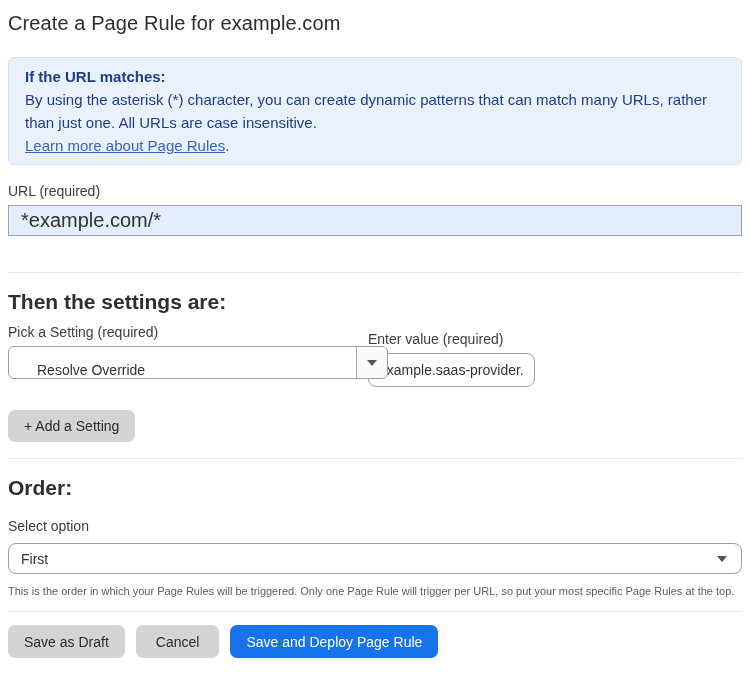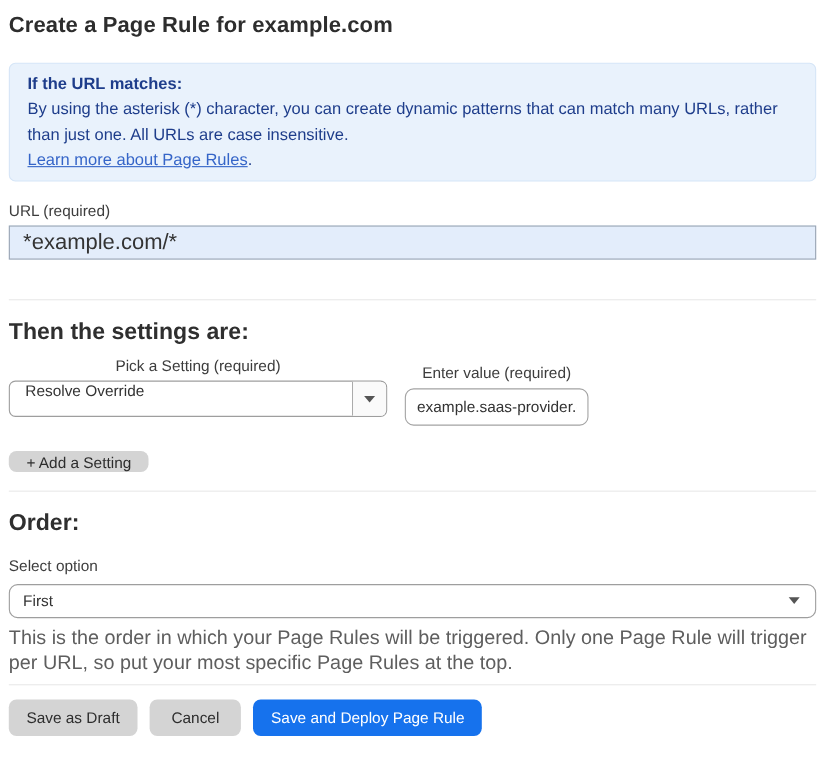--- a/index.html
+++ b/index.html
@@ -6,21 +6,21 @@
   html, body { background: #ffffff; }
   body {
     width: 750px; height: 691px;
     font-family: "Liberation Sans", "DejaVu Sans", sans-serif;
     color: #333333;
     overflow: hidden;
   }
   .container { padding: 12px 8px 0 8px; width: 750px; }
 
   .page-title {
-    font-size: 20px; font-weight: 700; color: #2d2d2d;
+    font-size: 20px; font-weight: 400; color: #2d2d2d;
     letter-spacing: 0.1px;
   }
 
   
   .info-box {
     margin-top: 22px;
     background: #e9f2fc;
     border: 1px solid #d5e5f7;
     border-radius: 6px;
     padding: 7px 16px;
@@ -57,31 +57,31 @@
   .divider-3 { margin-top: 8px; }
 
   .section-heading {
     margin-top: 17px;
     font-size: 21px; font-weight: 700; color: #2f2f2f;
   }
 
   .settings-row { display: flex; margin-top: 10px; }
   .setting-col { width: 344px; }
   .value-col { margin-left: 16px; padding-top: 7px; }
-  .col-label { font-size: 14px; color: #3d3d3d; display: block; text-align: center; }
+  .col-label { font-size: 14px; color: #3d3d3d; display: block; }
 
   .custom-select {
     position: relative;
     margin-top: 6px;
-    width: 344px; height: 33px;
+    width: 380px; height: 33px;
     background: #ffffff;
     border: 1px solid #9e9e9e;
     border-radius: 6px;
-    display: flex; align-items: flex-start;
-    padding-left: 14px;
+    display: flex; align-items: flex-end;
+    padding-left: 28px;
     font-size: 14px; color: #333;
     cursor: pointer;
   }
   .select-arrow-box {
     position: absolute; top: 0; right: 0;
     width: 31px; height: 100%;
     border-left: 1px solid #ababab;
     background: #fafafa;
     border-radius: 0 5px 5px 0;
     display: flex; align-items: center; justify-content: center;
@@ -99,21 +99,21 @@
     background: #ffffff;
     border: 1px solid #a3a3a3;
     border-radius: 8px;
     padding: 0 10px;
     font-family: inherit;
     font-size: 14px; color: #333;
     outline: none;
   }
 
   .gray-btn {
-    height: 19px;
+    height: 32px;
     background: #d4d4d4;
     border: none;
     border-radius: 7px;
     padding: 0 16px;
     font-family: inherit;
     font-size: 14px;
     color: #2d2d2d;
     cursor: pointer;
   }
   .add-setting-btn { margin-top: 23px; }
@@ -127,21 +127,21 @@
     border-radius: 8px;
     display: flex; align-items: center;
     padding-left: 12px;
     font-size: 14px; color: #333;
     cursor: pointer;
   }
   .order-select .tri-down { position: absolute; right: 14px; }
 
   .help-text {
     margin-top: 6px;
-    font-size: 18px;
+    font-size: 11px;
     line-height: 23px;
     color: #5e5e5e;
     width: 734px;
   }
 
   .actions { margin-top: 13px; display: flex; align-items: center; }
   .actions .gray-btn { margin-right: 11px; height: 33px; }
   .cancel-btn { padding: 0 20px; }
   .blue-btn {
     height: 33px;

